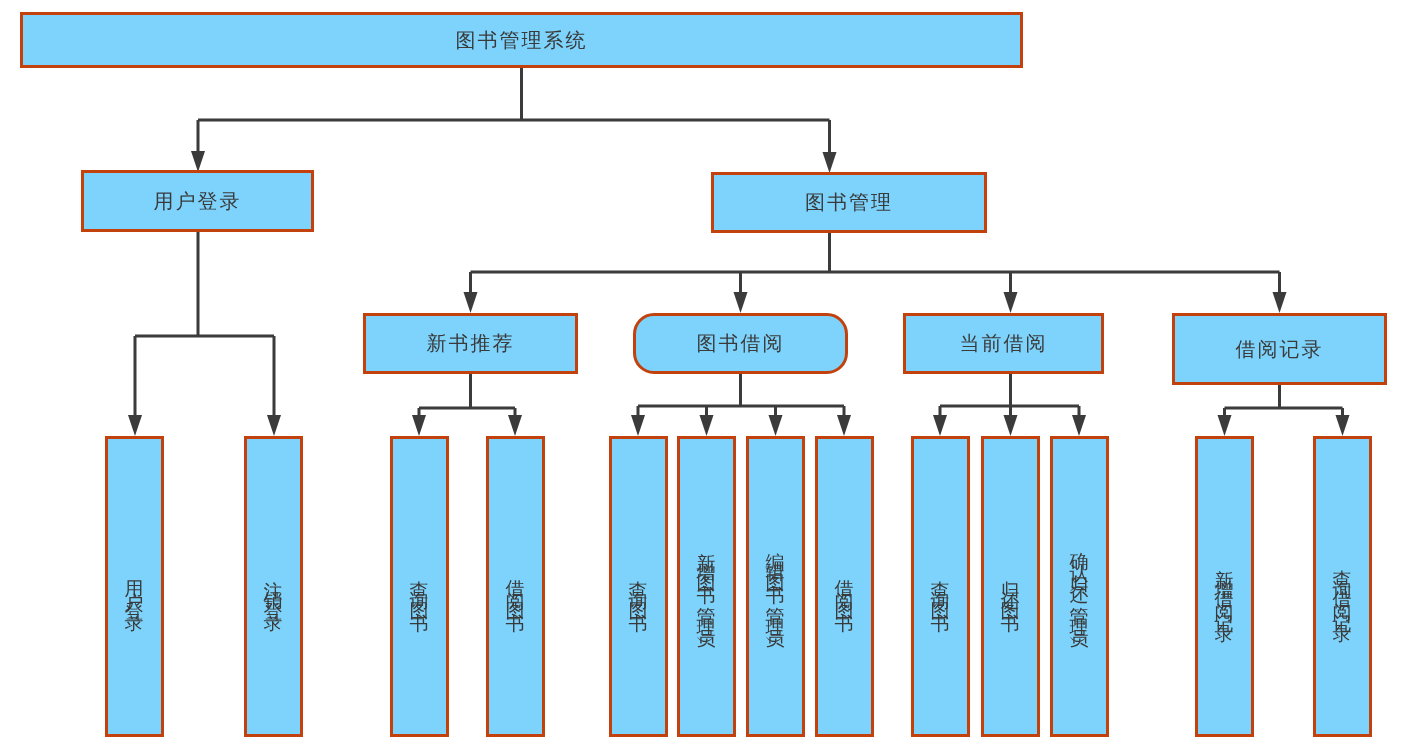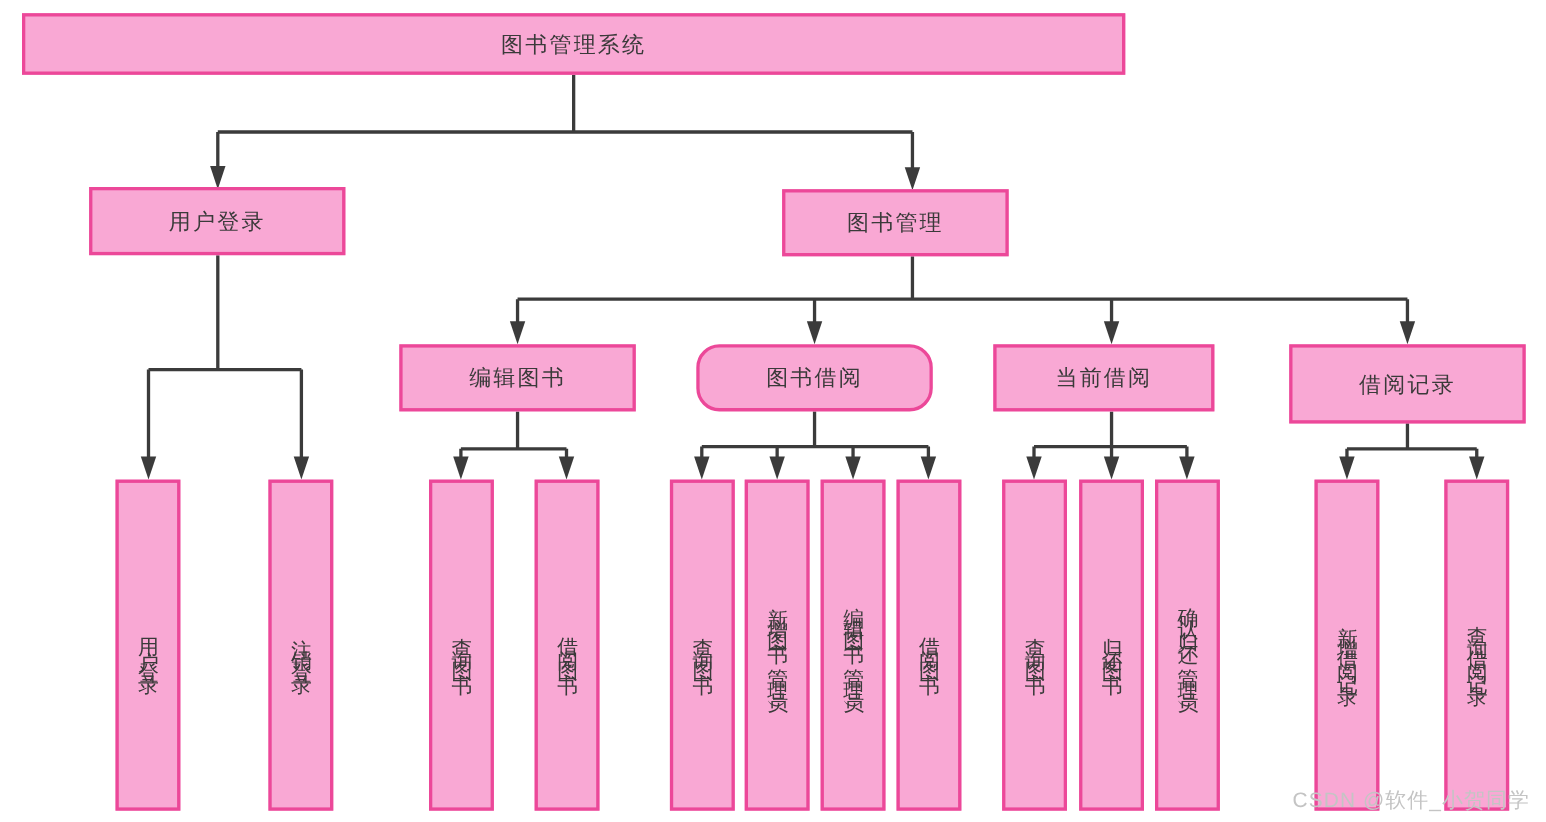--- a/index.html
+++ b/index.html
@@ -18,22 +18,22 @@
   #edges {
     position: absolute;
     left: 0; top: 0;
     width: 1405px;
     height: 747px;
     z-index: 1;
   }
   .node {
     position: absolute;
     box-sizing: border-box;
-    background: #f9a8d4;
-    border: 3px solid #ec4899;
+    background: #7dd3fc;
+    border: 3px solid #c2410c;
     display: flex;
     align-items: center;
     justify-content: center;
     color: #3a3a3a;
     z-index: 2;
   }
   .hnode {
     font-size: 20px;
     letter-spacing: 2px;
     white-space: nowrap;
@@ -42,21 +42,21 @@
     writing-mode: vertical-rl;
     text-orientation: mixed;
     font-size: 19px;
     letter-spacing: 11px;
     line-height: 1;
     white-space: nowrap;
   }
   
   #n-root            { left: 20px;   top: 12px;  width: 1003px; height: 56px; }
   #n-user-login      { left: 81px;   top: 170px; width: 233px;  height: 62px; }
-  #n-book-mgmt       { left: 711px;  top: 172px; width: 206px;  height: 61px; }
+  #n-book-mgmt       { left: 711px;  top: 172px; width: 276px;  height: 61px; }
   #n-recommend       { left: 363px;  top: 313px; width: 215px;  height: 61px; }
   #n-borrowing       { left: 633px;  top: 313px; width: 215px;  height: 61px; border-radius: 21px; }
   #n-current         { left: 903px;  top: 313px; width: 201px;  height: 61px; }
   #n-records         { left: 1172px; top: 313px; width: 215px;  height: 72px; }
   
   .vnode             { top: 436px; height: 301px; width: 59px; }
   #n-leaf-user-login   { left: 105px; }
   #n-leaf-logout       { left: 244px; }
   #n-leaf-rec-query    { left: 390px; }
   #n-leaf-rec-borrow   { left: 486px; }
@@ -123,21 +123,21 @@
       <polygon points="1217.5,415 1231.5,415 1224.5,436"></polygon>
       <polygon points="1335.5,415 1349.5,415 1342.5,436"></polygon>
     </g>
   </svg>
 
   <div class="node hnode" id="n-root">图书管理系统</div>
 
   <div class="node hnode" id="n-user-login">用户登录</div>
   <div class="node hnode" id="n-book-mgmt">图书管理</div>
 
-  <div class="node hnode" id="n-recommend">编辑图书</div>
+  <div class="node hnode" id="n-recommend">新书推荐</div>
   <div class="node hnode" id="n-borrowing">图书借阅</div>
   <div class="node hnode" id="n-current">当前借阅</div>
   <div class="node hnode" id="n-records">借阅记录</div>
 
   <div class="node vnode" id="n-leaf-user-login">
     <span>用户登录</span>
   </div>
   <div class="node vnode" id="n-leaf-logout">
     <span>注销登录</span>
   </div>
@@ -168,14 +168,13 @@
   <div class="node vnode" id="n-leaf-cur-confirm">
     <span>确认归还（管理员）</span>
   </div>
   <div class="node vnode" id="n-leaf-rec-add-log">
     <span>新增借阅记录</span>
   </div>
   <div class="node vnode" id="n-leaf-rec-qry-log">
     <span>查询借阅记录</span>
   </div>
 
-  <div id="watermark">CSDN @软件_小贺同学</div>
 </div>
 
 </body></html>

